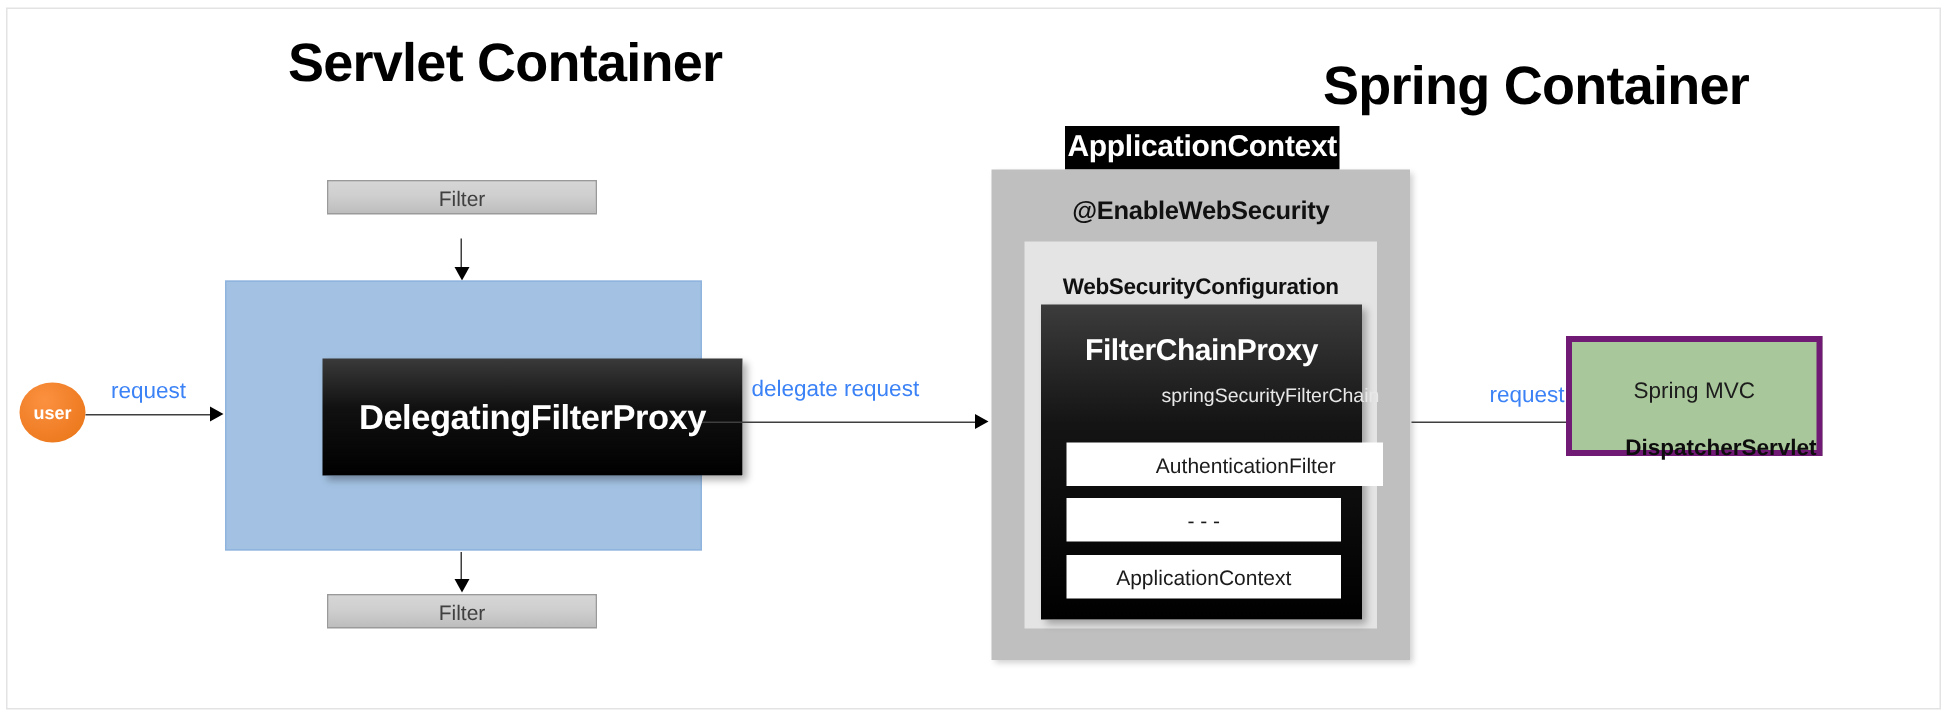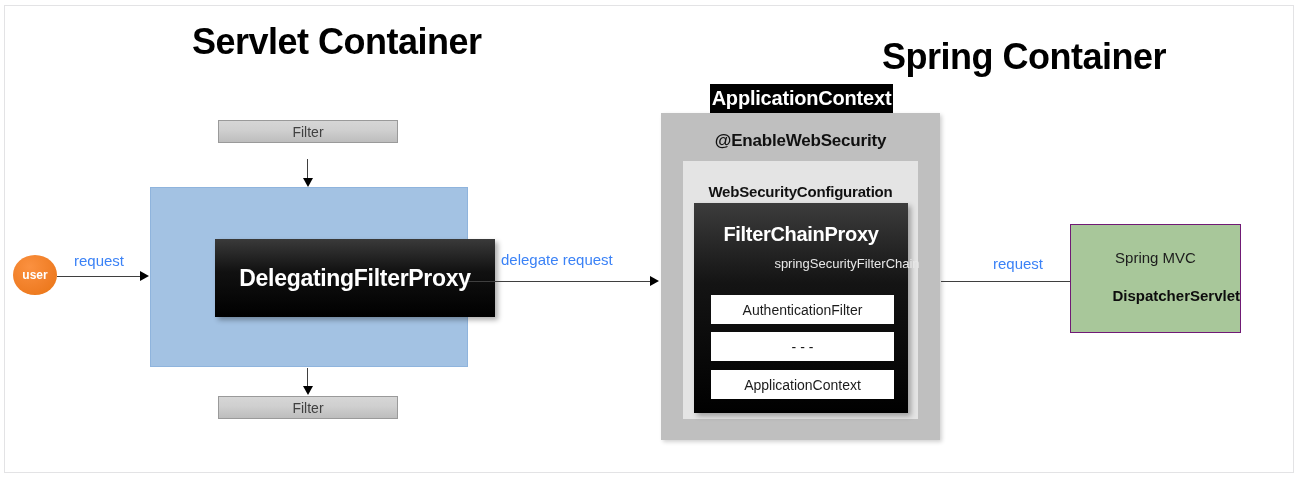--- a/index.html
+++ b/index.html
@@ -161,31 +161,31 @@
     margin-left:46px;
   }
   .chain-item{
     position:absolute;
     left:711px;
     width:183px; height:29px;
     background:#ffffff;
     display:flex; align-items:center; justify-content:center;
     font-size:14px; color:#1b1b1b;
   }
-  #chain-0{ top:295px; }
+  #chain-0{ top:295px;padding-left:28px; }
   #chain-1{ top:332px; }
   #chain-2{ top:370px; }
 
   
   #mvc-box{
     position:absolute;
-    left:1070px; top:224px;
-    width:171px; height:109px;
+    left:1044px; top:224px;
+    width:171px; height:80px;
     background:#a8c79a;
-    border:1px solid #701a75;
+    border:4px solid #701a75;
     box-sizing:border-box;
   }
   #mvc-line1{
     position:absolute; left:0; top:24px; width:100%;
     text-align:center; font-size:15px; color:#1c1c1c;
   }
   #mvc-line2{
     position:absolute; left:0; top:62px; width:100%;
     text-align:right; font-size:15px; font-weight:bold; color:#0d0d0d;
   }

